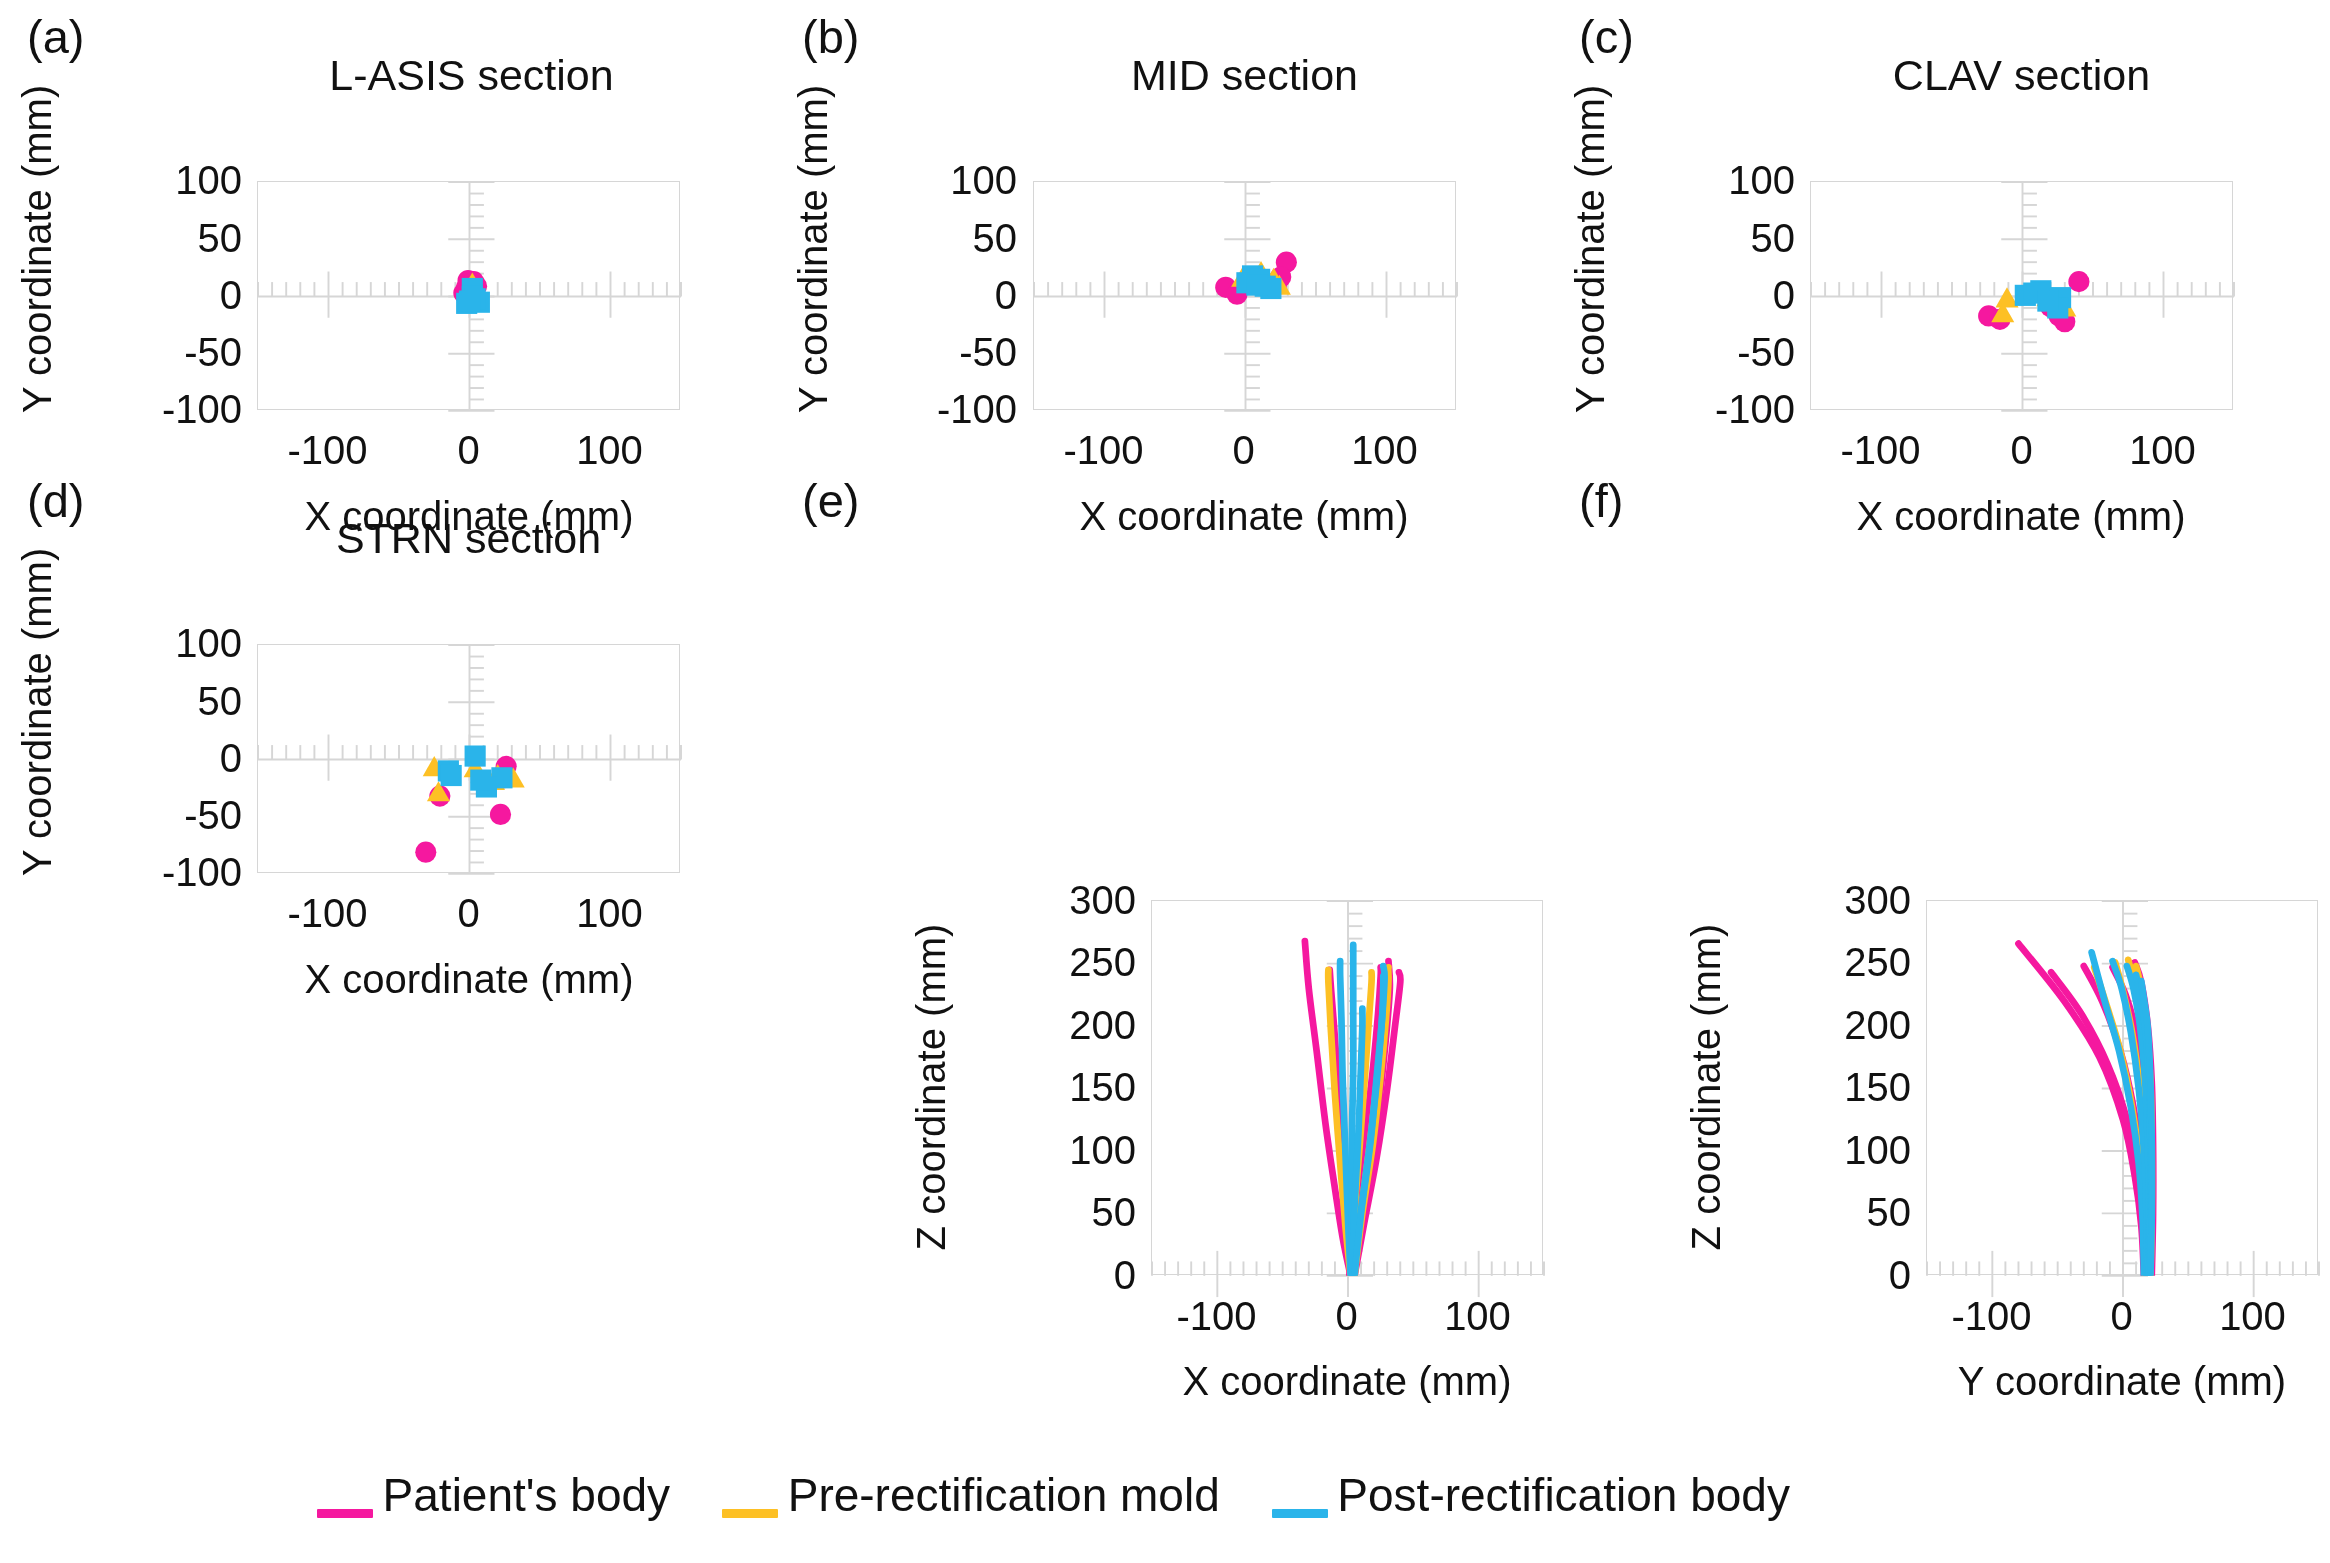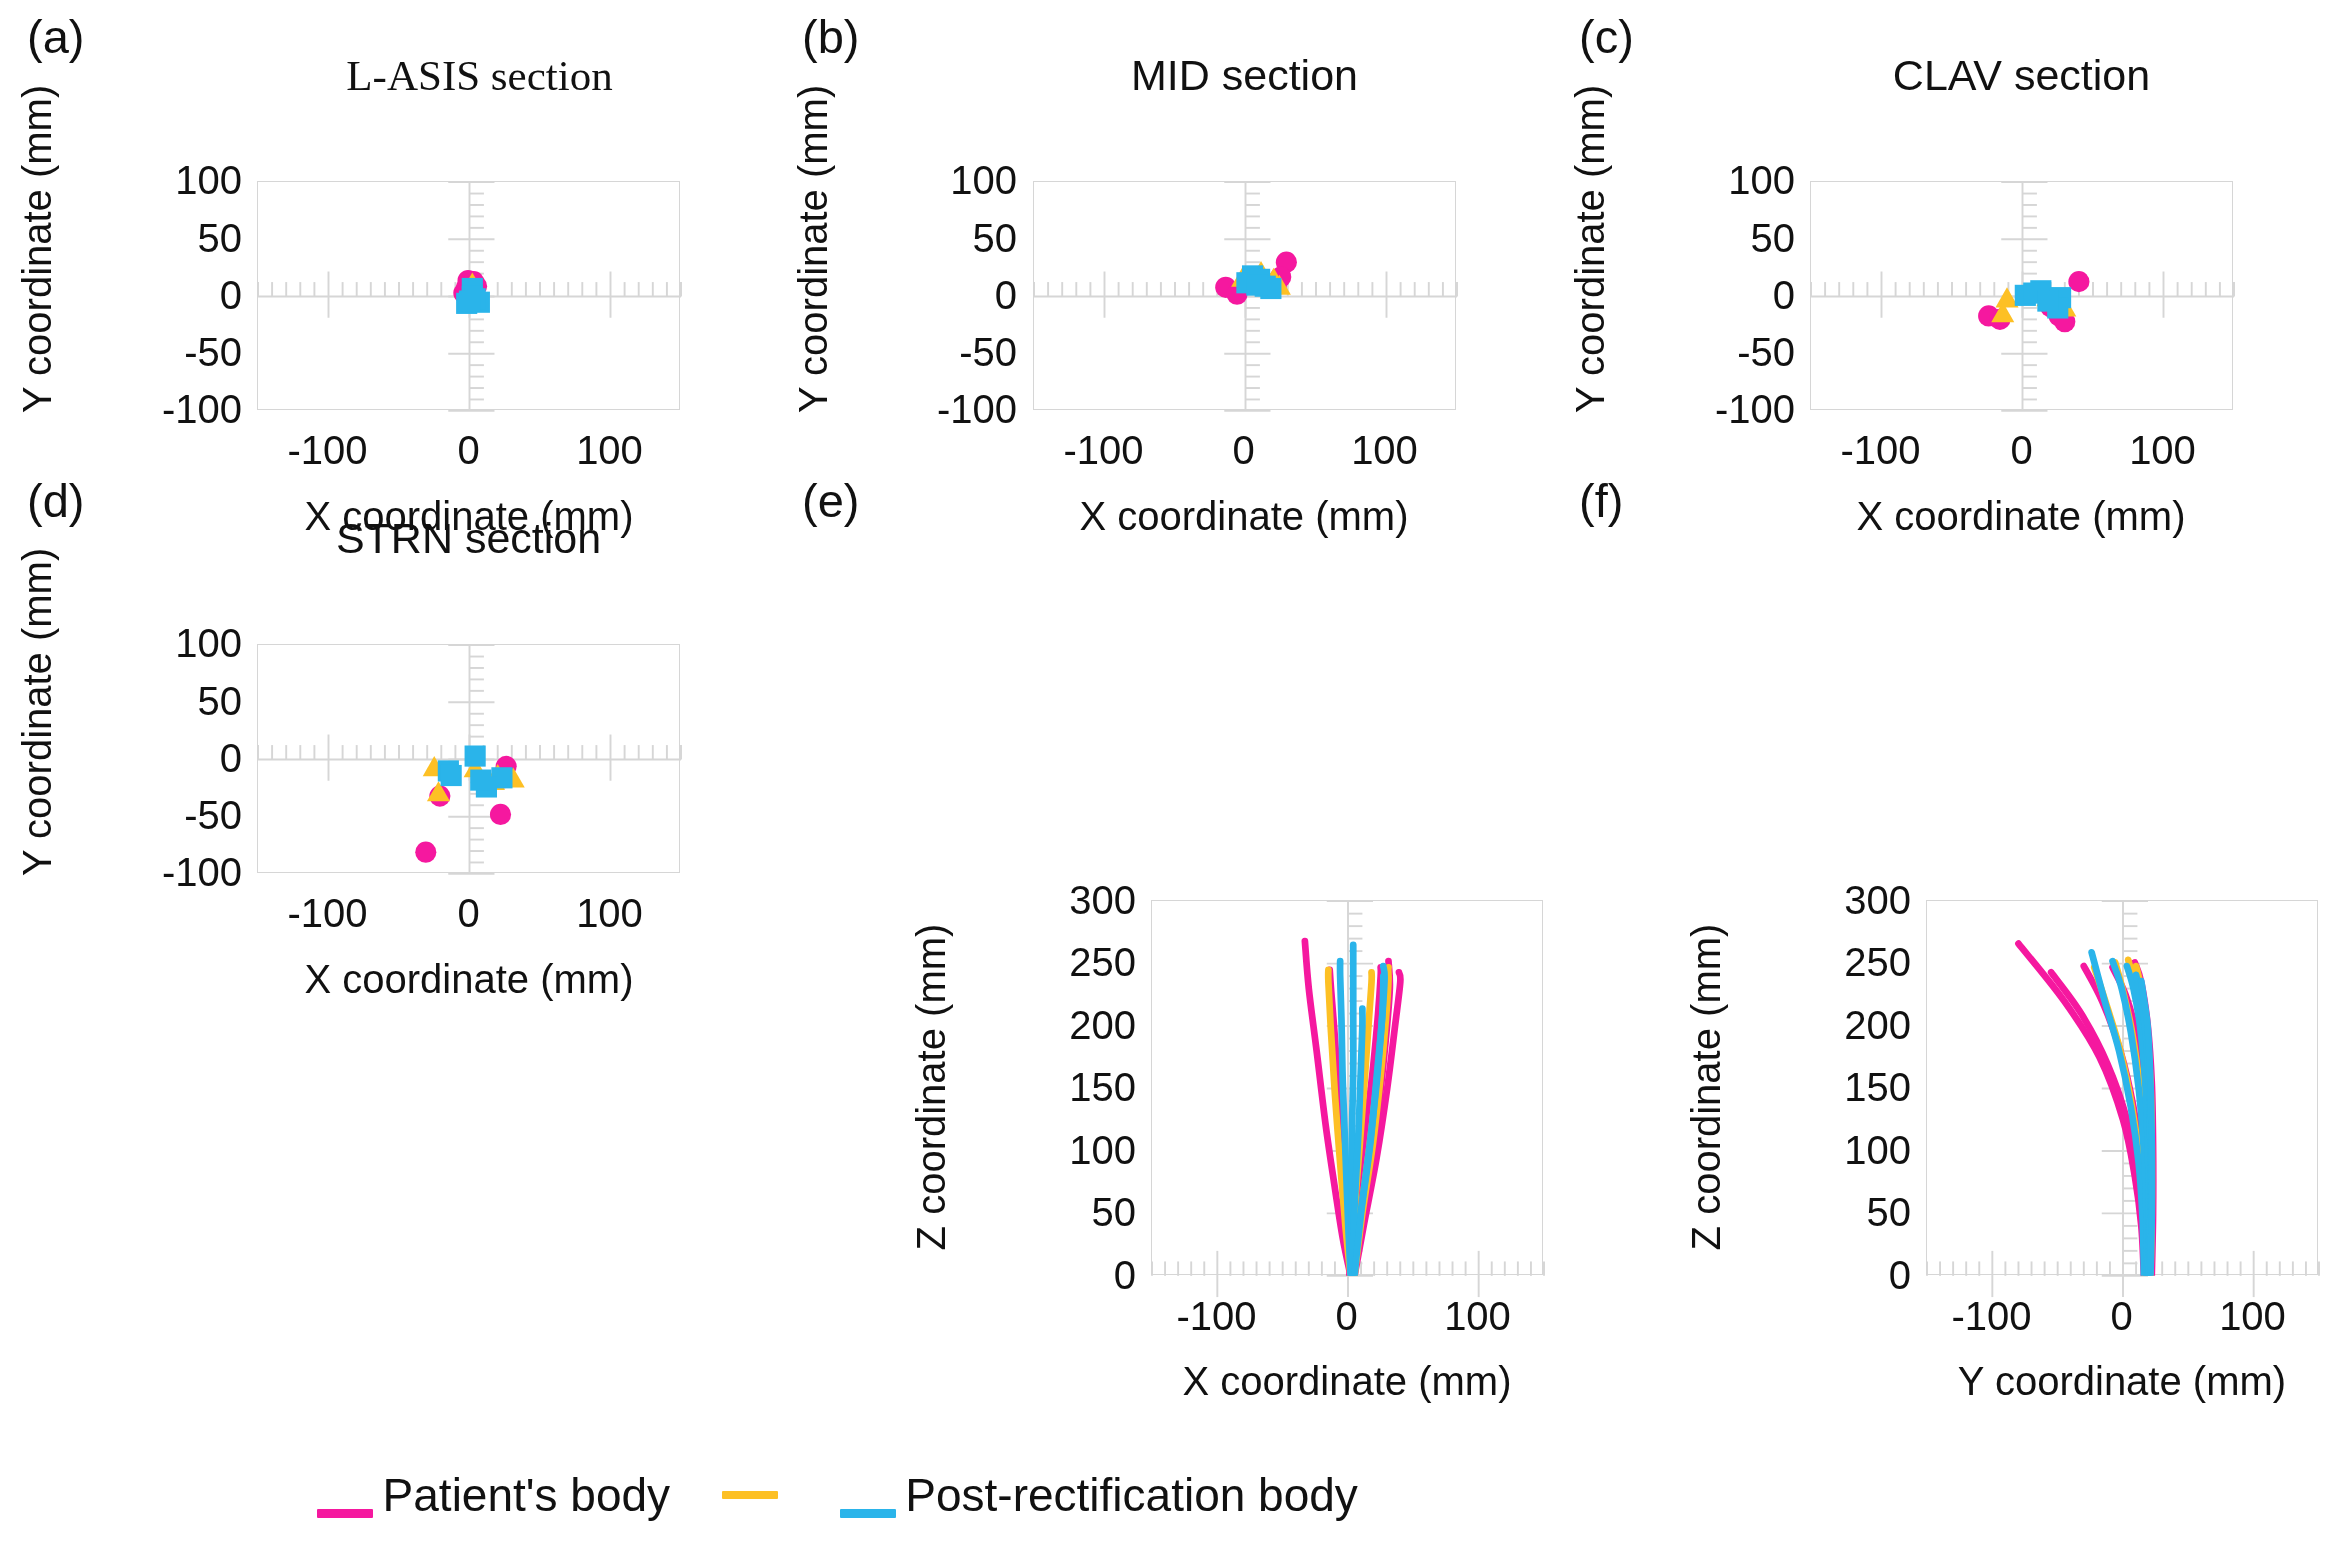--- a/index.html
+++ b/index.html
@@ -94,21 +94,21 @@
     font-size:46px;
     line-height:1;
     color:#111;
   }
 </style>
 </head>
 <body>
 
 <div class="figure">
     <div class="panel-letter" style="left: 27px; top: 13.4px;">(a)</div>
-    <div class="panel-title" style="left: 268px; top: 54px; width: 423px; font-family: Liberation Serif, serif;">L-ASIS section</div>
+    <div class="panel-title" style="left: 260px; top: 54px; width: 423px;">L-ASIS section</div>
     <div class="plot" style="left: 257px; top: 181px; width: 423px; height: 229px;">
       <svg width="423" height="229" viewBox="0 0 440 238">
         <g>
           <line x1="220" y1="0" x2="220" y2="238" stroke="#d6d6d6" stroke-width="2"></line>
           <line x1="0" y1="119" x2="440" y2="119" stroke="#d6d6d6" stroke-width="2"></line>
           <line x1="197.9" y1="238" x2="246" y2="238" stroke="#d6d6d6" stroke-width="2"></line>
           <line x1="220" y1="226.1" x2="235" y2="226.1" stroke="#d6d6d6" stroke-width="2"></line>
           <line x1="220" y1="214.2" x2="235" y2="214.2" stroke="#d6d6d6" stroke-width="2"></line>
           <line x1="220" y1="202.3" x2="235" y2="202.3" stroke="#d6d6d6" stroke-width="2"></line>
           <line x1="220" y1="190.4" x2="235" y2="190.4" stroke="#d6d6d6" stroke-width="2"></line>
@@ -710,20 +710,21 @@
     <div class="xtick" style="width: 211px; left: 2147px; top: 1296px;">100</div>
     <div class="xlabel" style="width: 546px; left: 1849px; top: 1359px;">Y coordinate  (mm)</div>
     <div class="ylabel" style="left: 1684px; top: 1279px; width: 384px; text-align: center;">Z coordinate (mm)</div>
     <div class="legend" style="left: 317px; top: 1472px; width: 1729px;">
       <div class="legend-item" style="margin-right: 52px;">
         <span class="legend-swatch" style="background: rgb(245, 24, 159);"></span>
         <span class="legend-text">Patient's body</span>
       </div>
       <div class="legend-item" style="margin-right: 52px;">
         <span class="legend-swatch" style="background: rgb(253, 192, 36);"></span>
+        <span class="legend-text">Pre-rectification mold</span>
       </div>
       <div class="legend-item" style="margin-right: 0px;">
         <span class="legend-swatch" style="background: rgb(42, 180, 234);"></span>
         <span class="legend-text">Post-rectification body</span>
       </div>
     </div>
   </div>
 
 
 </body></html>

